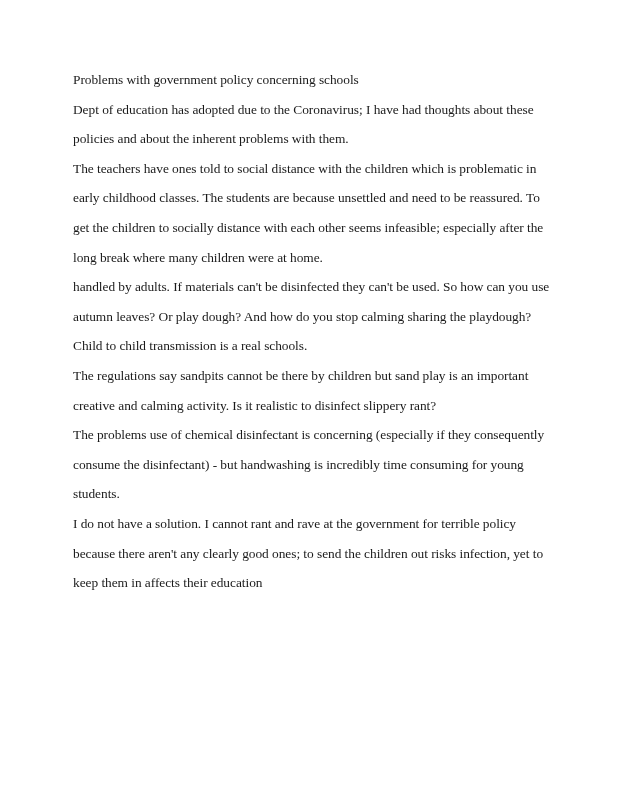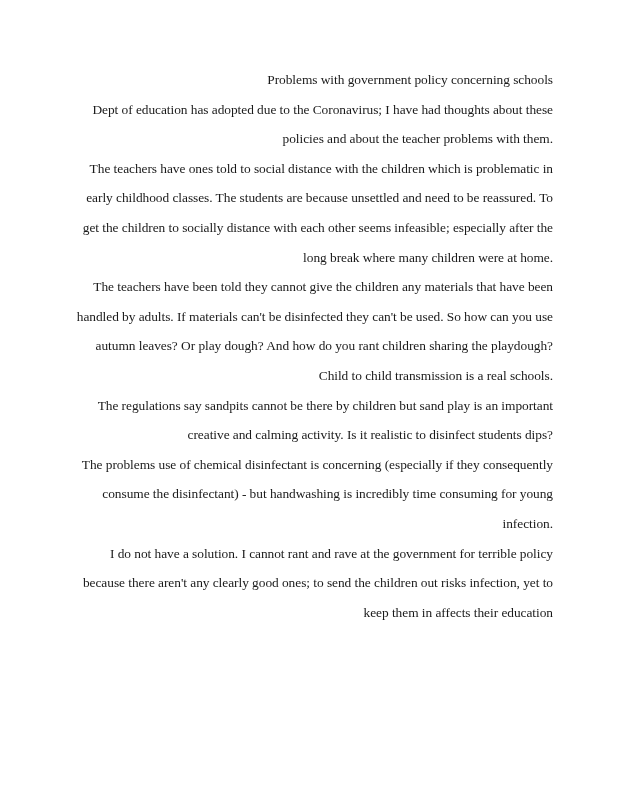--- a/index.html
+++ b/index.html
@@ -13,21 +13,20 @@
       position: relative;
       overflow: hidden;
       font-family: "Liberation Serif", "DejaVu Serif", serif;
       color: #1a1a1a;
     }
     .page {
       position: absolute;
       left: 0; top: 0;
       width: 618px; height: 800px;
       background: #ffffff;
-      text-align: right;
     }
     .content {
       position: absolute;
       left: 73px;
       top: 70px;
       width: 480px;
     }
     .line {
       height: 29.6px;
       line-height: 20px;
@@ -42,46 +41,45 @@
 </head>
 <body>
 
 <div class="page">
   <div class="content">
 
     <div class="line title-line">Problems with government policy concerning schools</div>
 
     <div>
       <div class="line">Dept of education has adopted due to the Coronavirus; I have had thoughts about these</div>
-      <div class="line">policies and about the teacher problems with them.</div>
+      <div class="line">policies and about the inherent problems with them.</div>
     </div>
 
     <div>
       <div class="line">The teachers have ones told to social distance with the children which is problematic in</div>
       <div class="line">early childhood classes. The students are because unsettled and need to be reassured. To</div>
       <div class="line">get the children to socially distance with each other seems infeasible; especially after the</div>
       <div class="line">long break where many children were at home.</div>
     </div>
 
     <div>
-      <div class="line">The teachers have been told they cannot give the children any materials that have been</div>
       <div class="line">handled by adults. If materials can't be disinfected they can't be used. So how can you use</div>
-      <div class="line">autumn leaves? Or play dough? And how do you rant children sharing the playdough?</div>
+      <div class="line">autumn leaves? Or play dough? And how do you stop calming sharing the playdough?</div>
       <div class="line">Child to child transmission is a real schools.</div>
     </div>
 
     <div>
       <div class="line">The regulations say sandpits cannot be there by children but sand play is an important</div>
-      <div class="line">creative and calming activity. Is it realistic to disinfect students dips?</div>
+      <div class="line">creative and calming activity. Is it realistic to disinfect slippery rant?</div>
     </div>
 
     <div>
       <div class="line">The problems use of chemical disinfectant is concerning (especially if they consequently</div>
       <div class="line">consume the disinfectant) - but handwashing is incredibly time consuming for young</div>
-      <div class="line">infection.</div>
+      <div class="line">students.</div>
     </div>
 
     <div>
       <div class="line">I do not have a solution. I cannot rant and rave at the government for terrible policy</div>
       <div class="line">because there aren't any clearly good ones; to send the children out risks infection, yet to</div>
       <div class="line">keep them in affects their education</div>
     </div>
 
   </div>
 </div>

